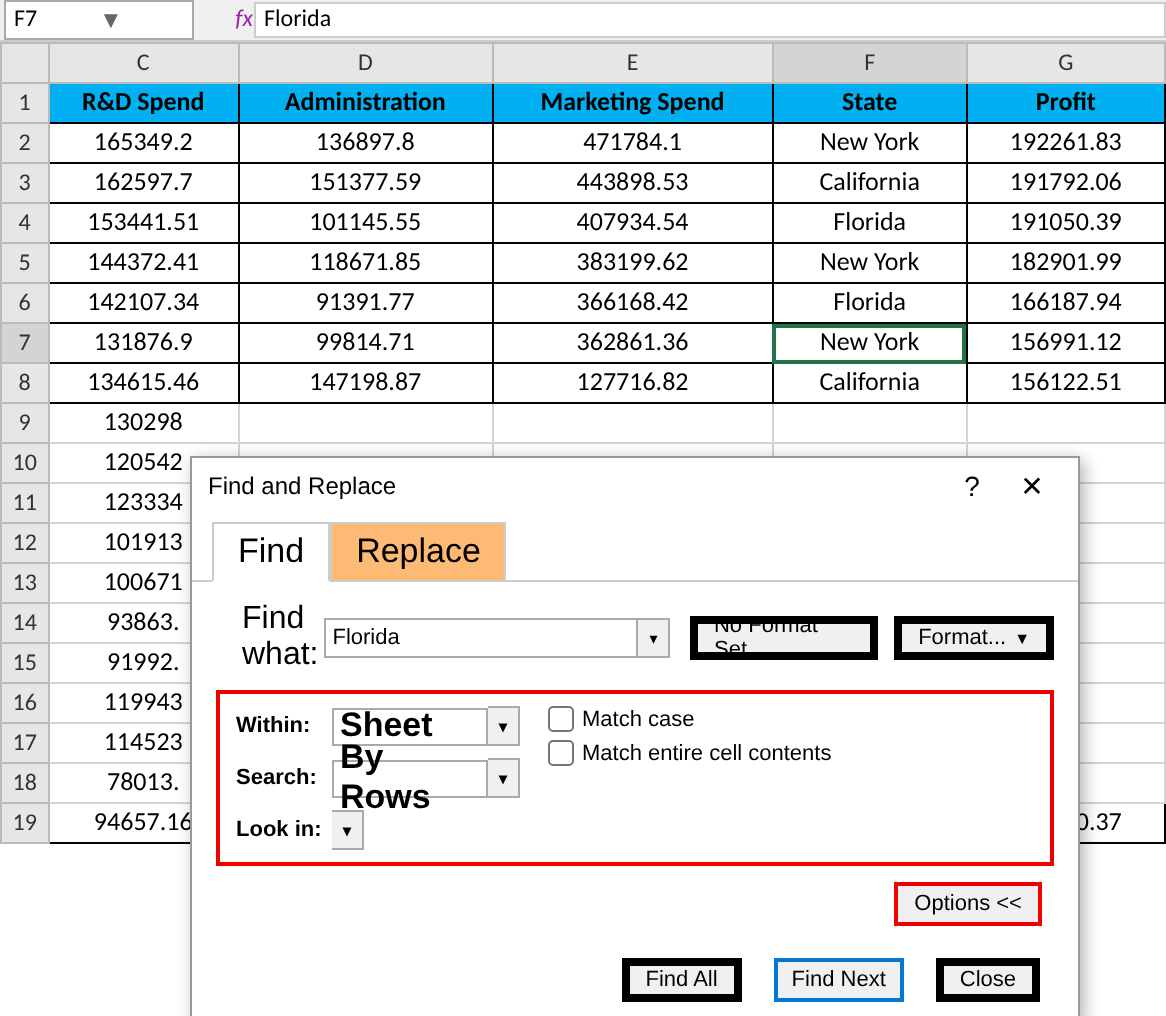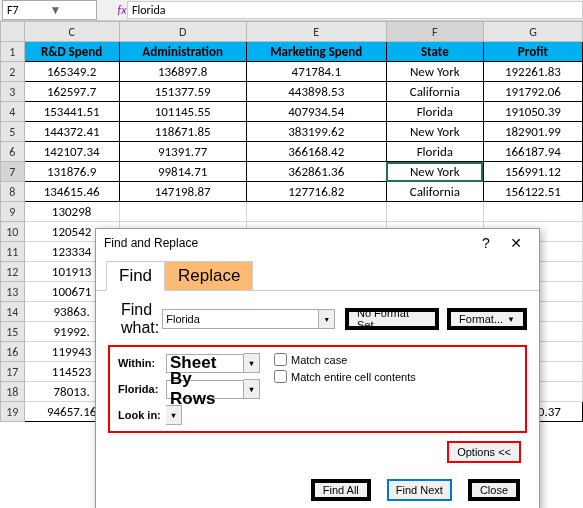--- a/index.html
+++ b/index.html
@@ -265,21 +265,21 @@
       <div class="opts-row">
         <div class="opts-col-left">
           <div class="opt-line">
             <label>Within:</label>
             <div class="small-combo">
                 <span style="flex:1">Sheet</span>
               </div>
             <div class="combo-arrow">▾</div>
           </div>
           <div class="opt-line">
-            <label>Florida:</label>
+            <label>Search:</label>
             <div class="small-combo">
                 <span style="flex:1">By Rows</span>
               </div>
             <div class="combo-arrow">▾</div>
           </div>
           <div class="opt-line">
             <label>Look in:</label>
             <div class="combo-arrow">▾</div>
           </div>
         </div>

